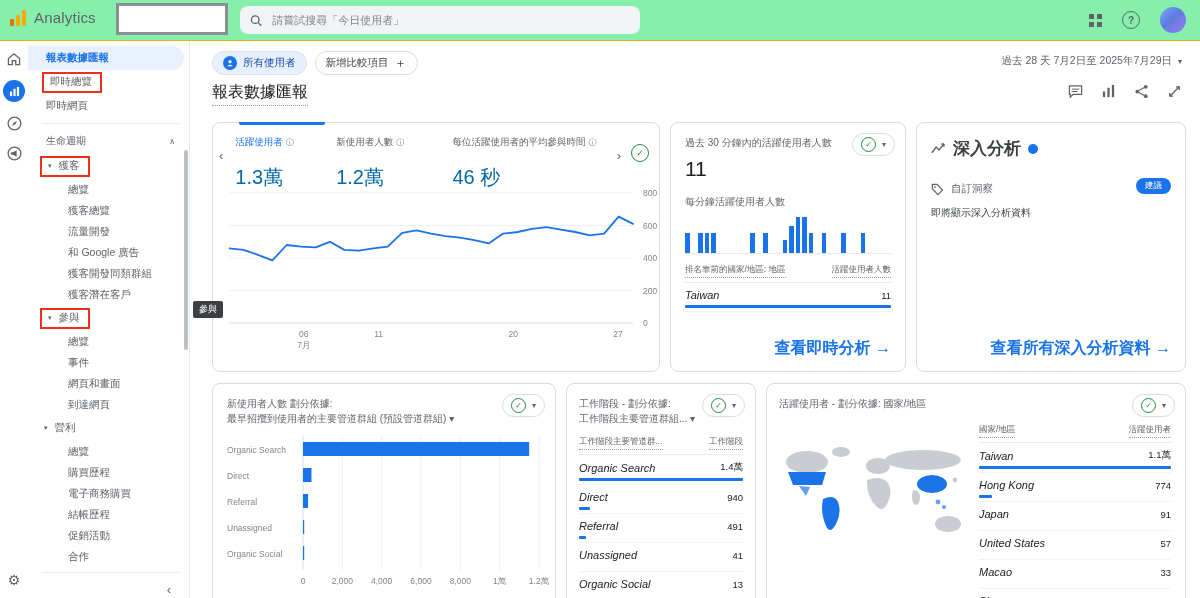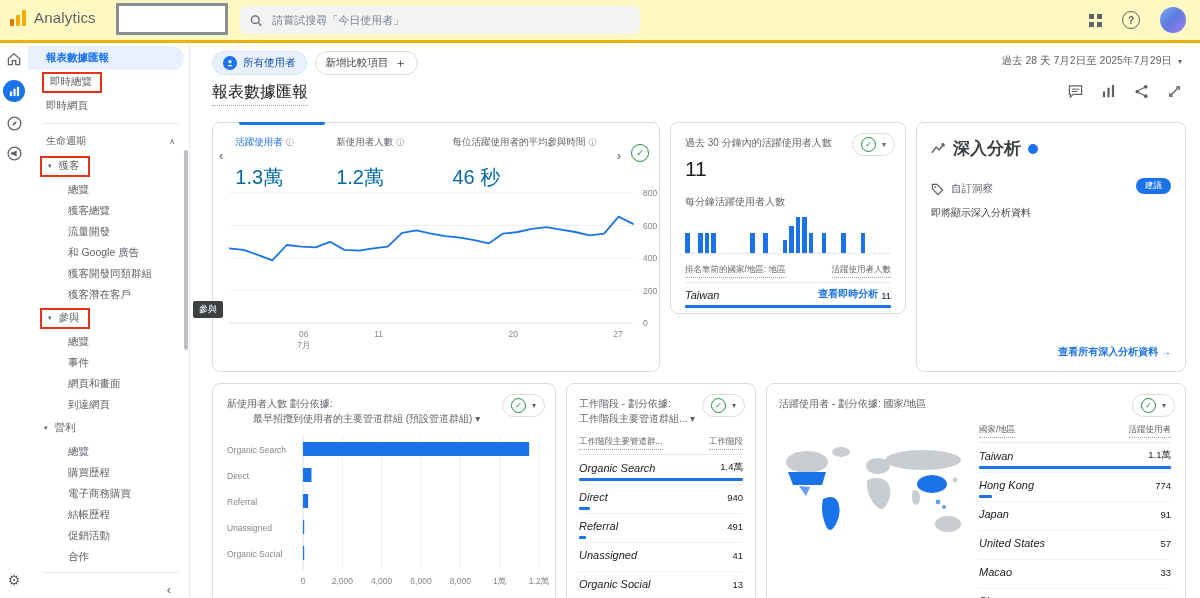--- a/index.html
+++ b/index.html
@@ -1,20 +1,20 @@
 <!DOCTYPE html>
 <html><head>
 <meta charset="utf-8">
 <style>
   html,body{margin:0;padding:0;background:#fff;}
   .stage{position:relative;width:1200px;height:598px;background:#fff;overflow:hidden;
          font-family:"Liberation Sans","DejaVu Sans",sans-serif;color:#202124;}
   
-  .topbar{position:absolute;left:0;top:0;width:1200px;height:40px;background:#fef9c3;
-          border-bottom:3px solid #eab308;z-index:4;}
+  .topbar{position:absolute;left:0;top:0;width:1200px;height:40px;background:#86efac;
+          border-bottom:1px solid #eab308;z-index:4;}
   .logo-wrap{position:absolute;left:10px;top:8px;display:flex;align-items:center;gap:8px;}
   .logo-bars{display:flex;align-items:flex-end;gap:2px;height:18px;}
   .logo-bars i{display:block;width:4px;background:#f9ab00;border-radius:1px;}
   .logo-bars i:nth-child(1){height:7px;background:#e37400;}
   .logo-bars i:nth-child(2){height:11px;}
   .logo-bars i:nth-child(3){height:16px;}
   .product-name{font-size:15px;color:#5f6368;letter-spacing:.2px;}
   .redacted-box{position:absolute;left:116px;top:3px;width:112px;height:32px;background:#fff;
           border:3px solid #8a8f94;box-sizing:border-box;}
   .searchbar{position:absolute;left:240px;top:6px;width:400px;height:28px;background:#f1f3f4;
@@ -63,21 +63,21 @@
   .plus-glyph{font-size:12px;color:#3c4043;}
   .date-range{position:absolute;right:18px;top:14px;font-size:10.5px;color:#5f6368;display:flex;gap:6px;align-items:center;cursor:pointer;}
   .caret-down{font-size:8px;color:#5f6368;}
   .page-title{position:absolute;left:22px;top:42px;font-size:16px;color:#202124;
           border-bottom:1px dotted #9aa0a6;padding-bottom:2px;}
   .title-icons{position:absolute;right:18px;top:44px;display:flex;gap:18px;align-items:center;color:#5f6368;}
   .t-icon{cursor:pointer;display:flex;}
   
   .card{position:absolute;background:#fff;border:1px solid #dadce0;border-radius:8px;box-sizing:border-box;}
   .card1{left:22px;top:82px;width:448px;height:250px;}
-  .card2{left:480px;top:82px;width:236px;height:192px;}
+  .card2{left:480px;top:82px;width:236px;height:250px;}
   .card3{left:726px;top:82px;width:270px;height:250px;}
   .card4{left:22px;top:343px;width:344px;height:255px;}
   .card5{left:376px;top:343px;width:190px;height:255px;}
   .card6{left:576px;top:343px;width:420px;height:255px;}
   .tab-indicator{position:absolute;left:26px;top:-1px;width:86px;height:3px;background:#1a73e8;border-radius:0 0 2px 2px;}
   .metrics-row{display:flex;align-items:flex-start;padding:13px 10px 0 6px;}
   .metric-caret{color:#5f6368;font-size:13px;margin-top:12px;cursor:pointer;}
   .metric{display:flex;flex-direction:column;gap:3px;margin-left:12px;}
   .metric .lbl{font-size:9.5px;color:#5f6368;display:flex;gap:3px;align-items:center;}
   .metric.active .lbl{color:#1a73e8;}
@@ -93,21 +93,21 @@
   .rt-bars{display:flex;align-items:flex-end;gap:2px;height:38px;border-bottom:1px solid #e8eaed;}
   .rt-bar{width:4.5px;background:#1a73e8;flex:none;}
   .th-row{display:flex;justify-content:space-between;font-size:8.5px;color:#5f6368;margin-top:10px;
           padding-bottom:4px;border-bottom:1px solid #e8eaed;}
   .th-row span{border-bottom:1px dotted #9aa0a6;padding-bottom:1px;}
   .t-row{padding-top:6px;border-bottom:1px solid #f1f3f4;}
   .t-line{display:flex;justify-content:space-between;align-items:center;}
   .t-label{font-size:11px;color:#202124;font-style:italic;}
   .t-value{font-size:9.5px;color:#202124;}
   .t-bar{height:3px;background:#1a73e8;border-radius:1px;margin-top:4px;margin-bottom:3px;}
-  .card-link{position:absolute;right:14px;bottom:12px;color:#1a73e8;font-size:10px;font-weight:bold;cursor:pointer;margin-left:47px;}
+  .card-link{position:absolute;right:14px;bottom:12px;color:#1a73e8;font-size:16px;font-weight:bold;cursor:pointer;margin-left:47px;}
   .insights-head{display:flex;align-items:center;gap:7px;padding:14px 14px 0 14px;}
   .insights-title{font-size:17px;color:#3c4043;font-weight:bold;}
   .blue-dot{width:10px;height:10px;border-radius:50%;background:#1a73e8;}
   .suggest-row{display:flex;align-items:flex-end;gap:7px;padding:22px 14px 0 14px;position:relative;}
   .suggest-label{font-size:10.5px;color:#5f6368;}
   .badge{position:absolute;right:14px;top:18px;background:#1a73e8;color:#fff;font-size:8.5px;
          border-radius:10px;padding:2px 9px;}
   .suggest-desc{font-size:10px;color:#3c4043;padding:10px 14px 0 14px;}
 </style>
 </head>
@@ -418,21 +418,21 @@
         <span class="suggest-label">自訂洞察</span>
         <span class="badge">建議</span>
       </div>
       <div class="suggest-desc">即將顯示深入分析資料</div>
       <div class="card-link">查看所有深入分析資料 →</div>
     </div>
 
     <div class="card card4">
       <div style="padding:13px 14px 0 14px;">
         <div class="card-title">新使用者人數 劃分依據:</div>
-        <div class="card-title" style="width:270px;margin-left:26px;">最早招攬到使用者的主要管道群組 (預設管道群組) ▾</div>
+        <div class="card-title" style="width:270px;">最早招攬到使用者的主要管道群組 (預設管道群組) ▾</div>
       </div>
       <div class="pill">
         <span class="check-badge" style="width:13px;height:13px;font-size:8px;">✓</span>
         <span class="caret-down">▾</span>
       </div>
       <svg id="hbar-svg" width="322" height="160" viewBox="0 0 322 160" style="position:absolute;left:14px;top:52px;">
           <line x1="76" x2="76" y1="0" y2="134" stroke="#dadce0"></line>
           <text x="76" y="148" class="axis-lbl" text-anchor="middle">0</text>
           <line x1="115.33333333333333" x2="115.33333333333333" y1="0" y2="134" stroke="#eef0f2"></line>
           <text x="115.33333333333333" y="148" class="axis-lbl" text-anchor="middle">2,000</text>

